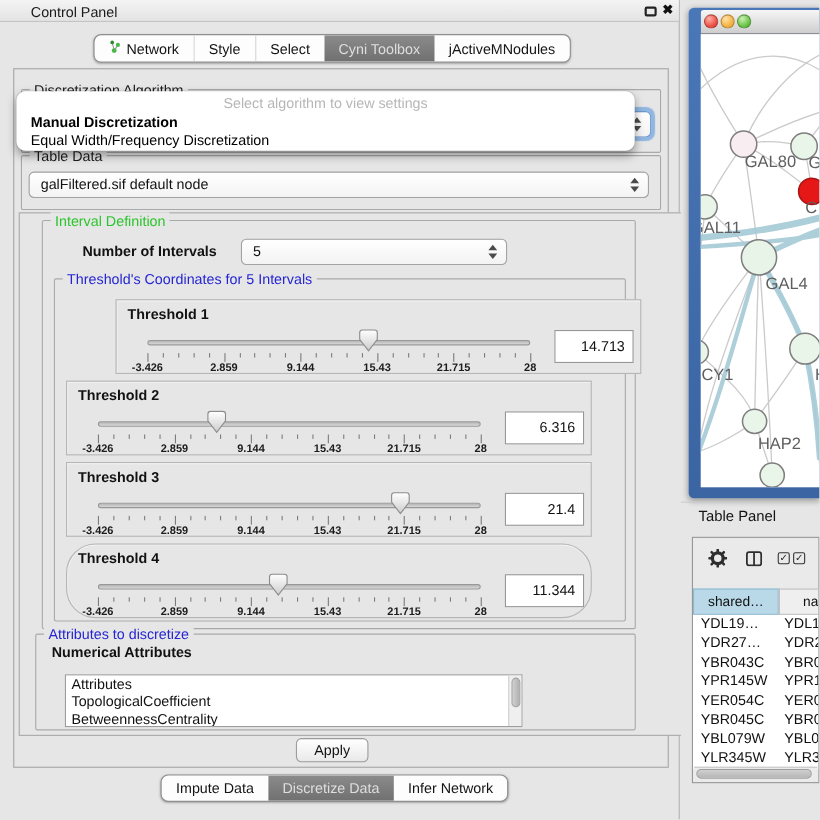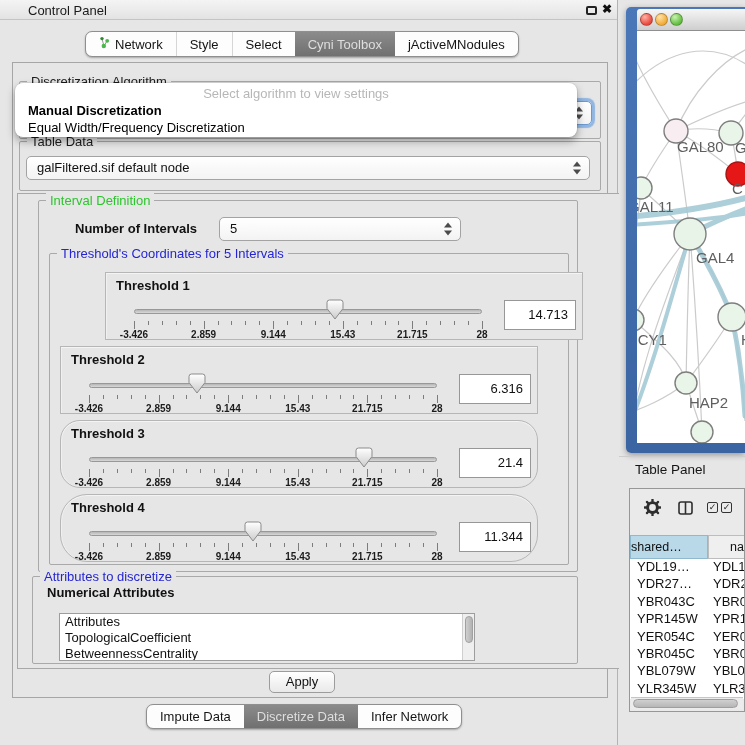--- a/index.html
+++ b/index.html
@@ -84,21 +84,21 @@
   #table-panel-title { position:absolute; left:16px; top:462px; font-size:13.5px; color:#141414; }
 
   #table-panel { position:absolute; left:10px; top:488px; width:116px; height:224px; border:1px solid #979797; background:#eaeaea; overflow:hidden; }
   #tp-toolbar { position:absolute; left:0; top:0; width:100%; height:44px; }
   #gear-icon { position:absolute; left:14px; top:10px; }
   #split-icon { position:absolute; left:48px; top:12px; }
   #check-icons { position:absolute; left:77px; top:13px; display:flex; gap:3px; }
   .cb { width:11px; height:11px; border:1.5px solid #333; border-radius:2px; font-size:9px; line-height:8px; text-align:center; color:#222; }
 
   #tp-header { position:absolute; left:0; top:46px; width:100%; height:24px; display:flex; font-size:12.5px; }
-  #tp-col1 { width:79px; background:#b9d9e9; border:1px solid #8fb9cf; line-height:22px; }
+  #tp-col1 { width:79px; background:#b9d9e9; border:1px solid #8fb9cf; text-align:center; line-height:22px; }
   #tp-col2 { flex:1; background:#efefef; border-top:1px solid #bdbdbd; border-bottom:1px solid #bdbdbd; border-left:1px solid #bdbdbd; line-height:22px; padding-left:21px; }
   #tp-rows { position:absolute; left:0; top:70px; width:100%; height:140px; background:#fff; overflow:hidden; }
   .trow { display:flex; height:17.4px; font-size:13px; }
   .tcell1 { width:79px; padding-left:7px; overflow:hidden; white-space:nowrap; }
   .tcell2 { flex:1; padding-left:4px; overflow:hidden; white-space:nowrap; }
   #tp-hscroll { position:absolute; left:1px; bottom:2px; width:112px; height:12px; background:#ececec; border-top:1px solid #c6c6c6; }
   #tp-hthumb { position:absolute; left:2px; top:1px; width:105px; height:9px; border-radius:5px; background:linear-gradient(#d0d0d0,#b6b6b6); border:1px solid #9e9e9e; }
 </style>
 </head>
 <body>
@@ -262,21 +262,21 @@
                   <span class="tick-label" style="left: 40%;">9.144</span>
                   <span class="tick-label" style="left: 60%;">15.43</span>
                   <span class="tick-label" style="left: 80%;">21.715</span>
                   <span class="tick-label" style="left: 100%;">28</span>
                 </div>
                 <div class="slider-thumb" style="left: 126.879px;"><svg width="18" height="21" viewBox="0 0 18 21">
                     <path d="M3.5 1 L14.5 1 Q17 1 17 3.5 L17 9.5 L9 20 L1 9.5 L1 3.5 Q1 1 3.5 1 Z" fill="url(#thumb-grad)" stroke="#8b8b8b" stroke-width="1"></path>
                   </svg></div>
                 <div class="value-box">6.316</div>
               </div>
-              <div class="threshold-panel" style="top: 166px; border-radius: 20px;">
+              <div class="threshold-panel" style="top: 166px;">
                 <span class="threshold-label">Threshold 3</span>
                 <div class="slider-track"></div>
                 <div class="ticks">
                   <span class="tick major" style="left: 0%;"></span>
                   <span class="tick minor" style="left: 4%;"></span>
                   <span class="tick minor" style="left: 8%;"></span>
                   <span class="tick minor" style="left: 12%;"></span>
                   <span class="tick minor" style="left: 16%;"></span>
                   <span class="tick major" style="left: 20%;"></span>
                   <span class="tick minor" style="left: 24%;"></span>

